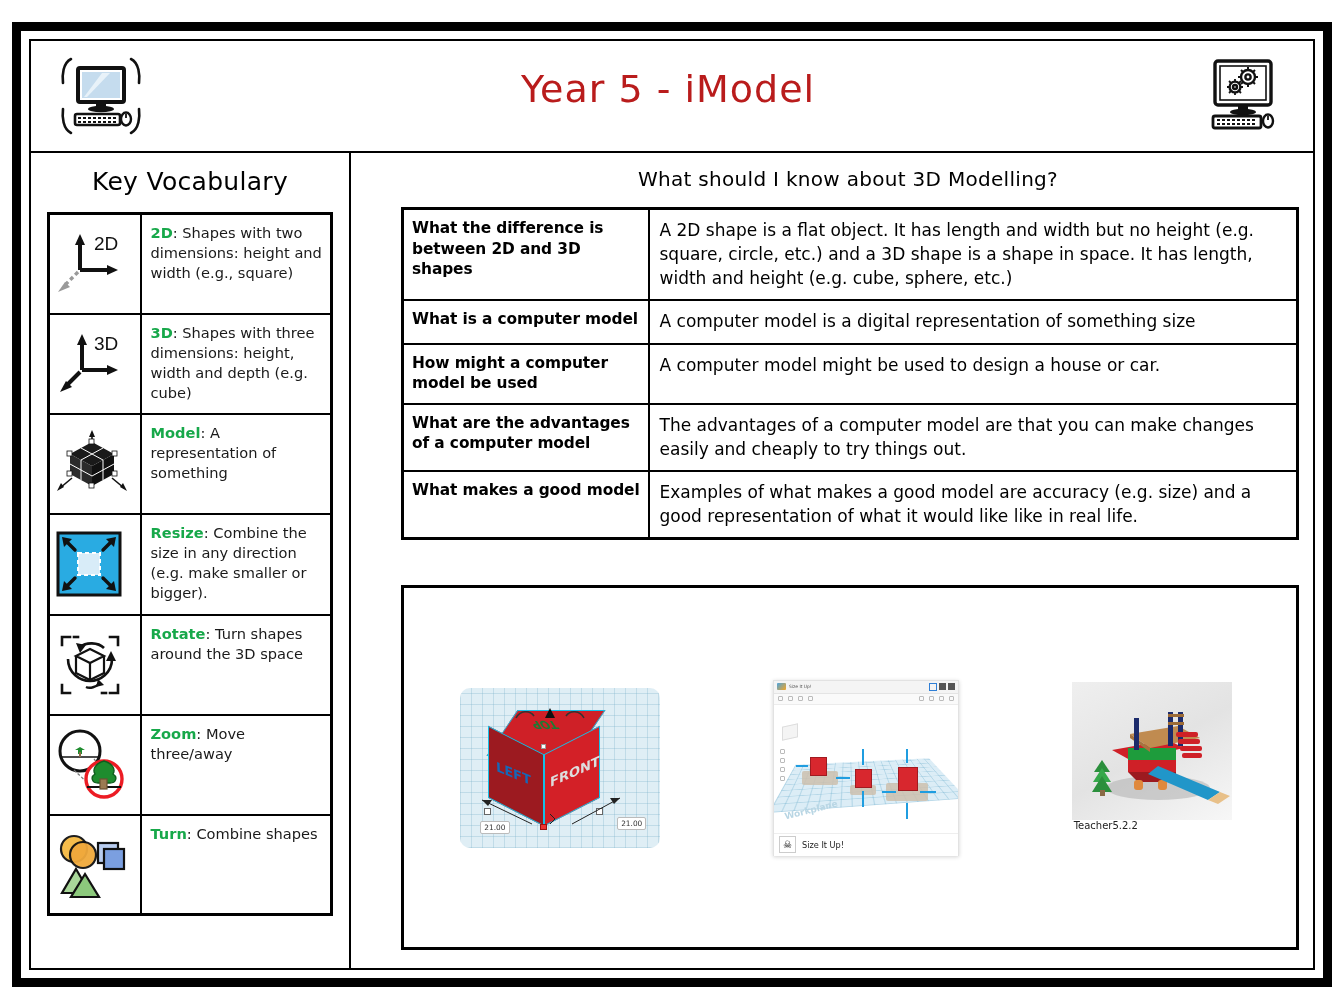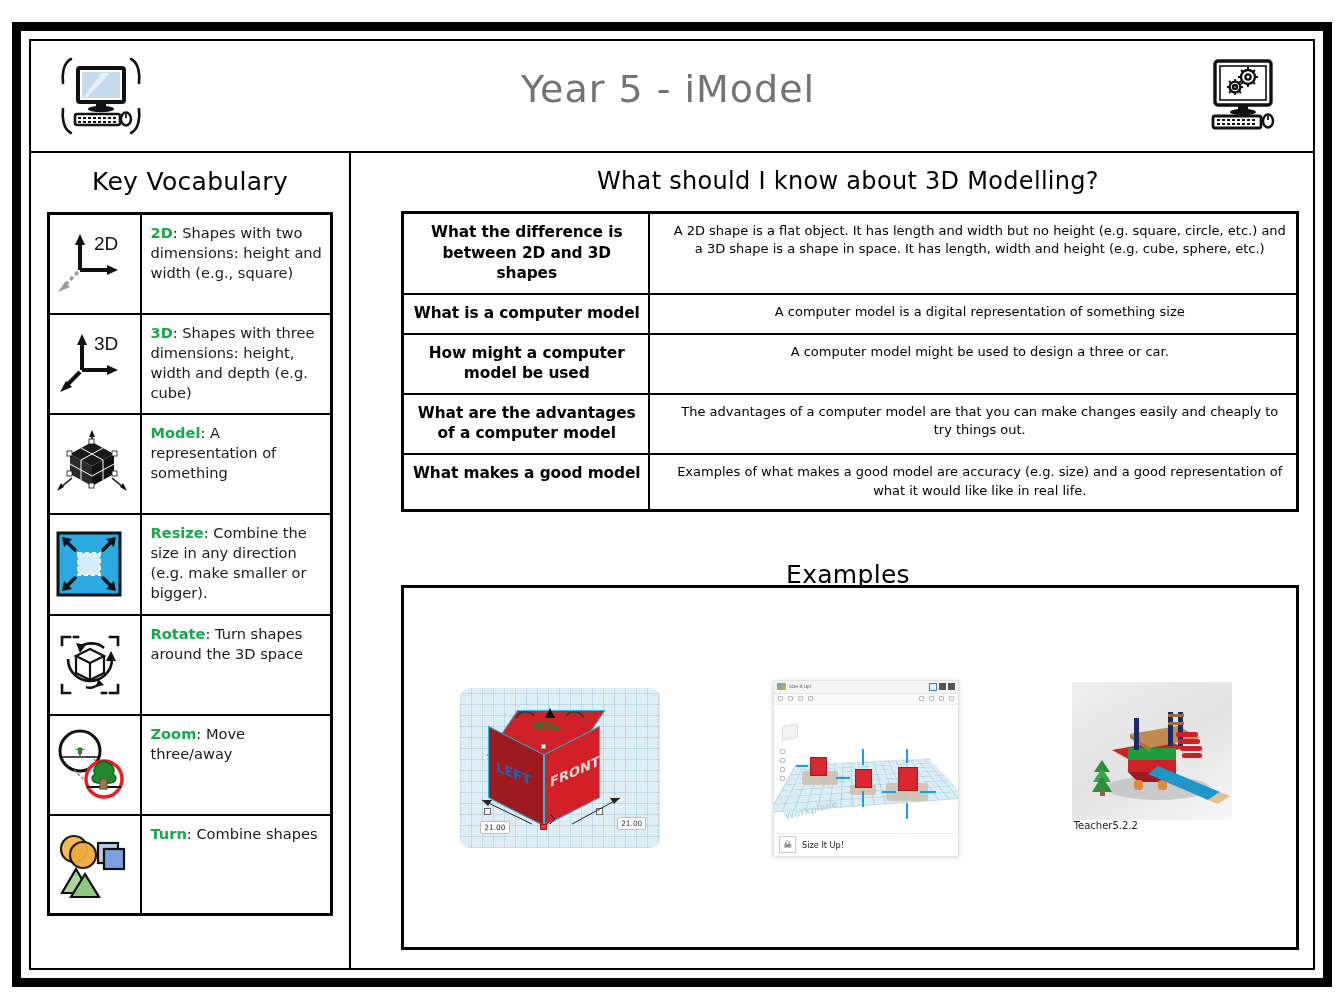--- a/index.html
+++ b/index.html
@@ -29,21 +29,21 @@
     left: 0; top: 0; right: 0; height: 112px;
     border-bottom: 2px solid #000;
   }
   .hdr-icon-l { position: absolute; left: 26px; top: 12px; }
   .hdr-icon-r { position: absolute; right: 26px; top: 12px; }
   .hdr-title {
     position: absolute; left: 0; right: 8px; top: 26px;
     text-align: center;
     font-size: 38px;
     letter-spacing: 1px;
-    color: #737373;
+    color: #b91c1c;
     font-family: "DejaVu Sans", sans-serif;
   }
 
   
   .body { position: absolute; left: 0; top: 112px; right: 0; bottom: 0; }
 
   .col-left {
     position: absolute; left: 0; top: 0; width: 320px; bottom: 0;
     border-right: 2px solid #000;
   }
@@ -51,21 +51,21 @@
     position: absolute; left: 352px; top: 0; right: 0; bottom: 0;
   }
 
   .sec-title {
     text-align: center;
     font-size: 25px;
     color: #000;
     padding: 14px 4px 16px 4px;
     letter-spacing: .3px;
   }
-  .sec-title.sm { font-size: 24px; }
+  .sec-title.sm { font-size: 20px; }
 
   
   .vocab {
     margin: 0 16px;
     border: 3px solid #000;
     border-collapse: collapse;
     width: calc(100% - 32px);
     table-layout: fixed;
   }
   .vocab td {
@@ -87,35 +87,34 @@
   }
   .term { font-weight: bold; color: #17a84a; }
 
   
   .ktable {
     margin: 0 14px 0 18px;
     border: 3px solid #000;
     border-collapse: collapse;
     width: calc(100% - 32px);
     table-layout: fixed;
-    text-align: center;
   }
   .ktable td { border: 2px solid #000; vertical-align: top; }
   .ktable td.q {
     width: 246px;
     font-weight: bold;
     font-size: 15.4px;
     line-height: 1.34;
     padding: 8px 6px 9px 8px;
     letter-spacing: -0.1px;
   }
   .ktable td.a {
-    font-size: 13px;
+    font-size: 17px;
     line-height: 1.42;
-    padding: 8px 10px 9px 24px;
+    padding: 8px 10px 9px 10px;
   }
 
   
   .ex-box {
     position: absolute;
     left: 18px; right: 14px; top: 432px; bottom: 18px;
     border: 3px solid #000;
     background: #fff;
   }
   .ex-row {
@@ -491,21 +490,21 @@
           <tr>
             <td class="q">What the difference is between 2D and 3D shapes</td>
             <td class="a">A 2D shape is a flat object. It has length and width but no height (e.g. square, circle, etc.) and a 3D shape is a shape in space. It has length, width and height (e.g. cube, sphere, etc.)</td>
           </tr>
           <tr>
             <td class="q">What is a computer model</td>
             <td class="a">A computer model is a digital representation of something size</td>
           </tr>
           <tr>
             <td class="q">How might a computer model be used</td>
-            <td class="a">A computer model might be used to design a three or car.</td>
+            <td class="a">A computer model might be used to design a house or car.</td>
           </tr>
           <tr>
             <td class="q">What are the advantages of a computer model</td>
             <td class="a">The advantages of a computer model are that you can make changes easily and cheaply to try things out.</td>
           </tr>
           <tr>
             <td class="q">What makes a good model</td>
             <td class="a">Examples of what makes a good model are accuracy (e.g. size) and a good representation of what it would like like in real life.</td>
           </tr>
         </tbody>

